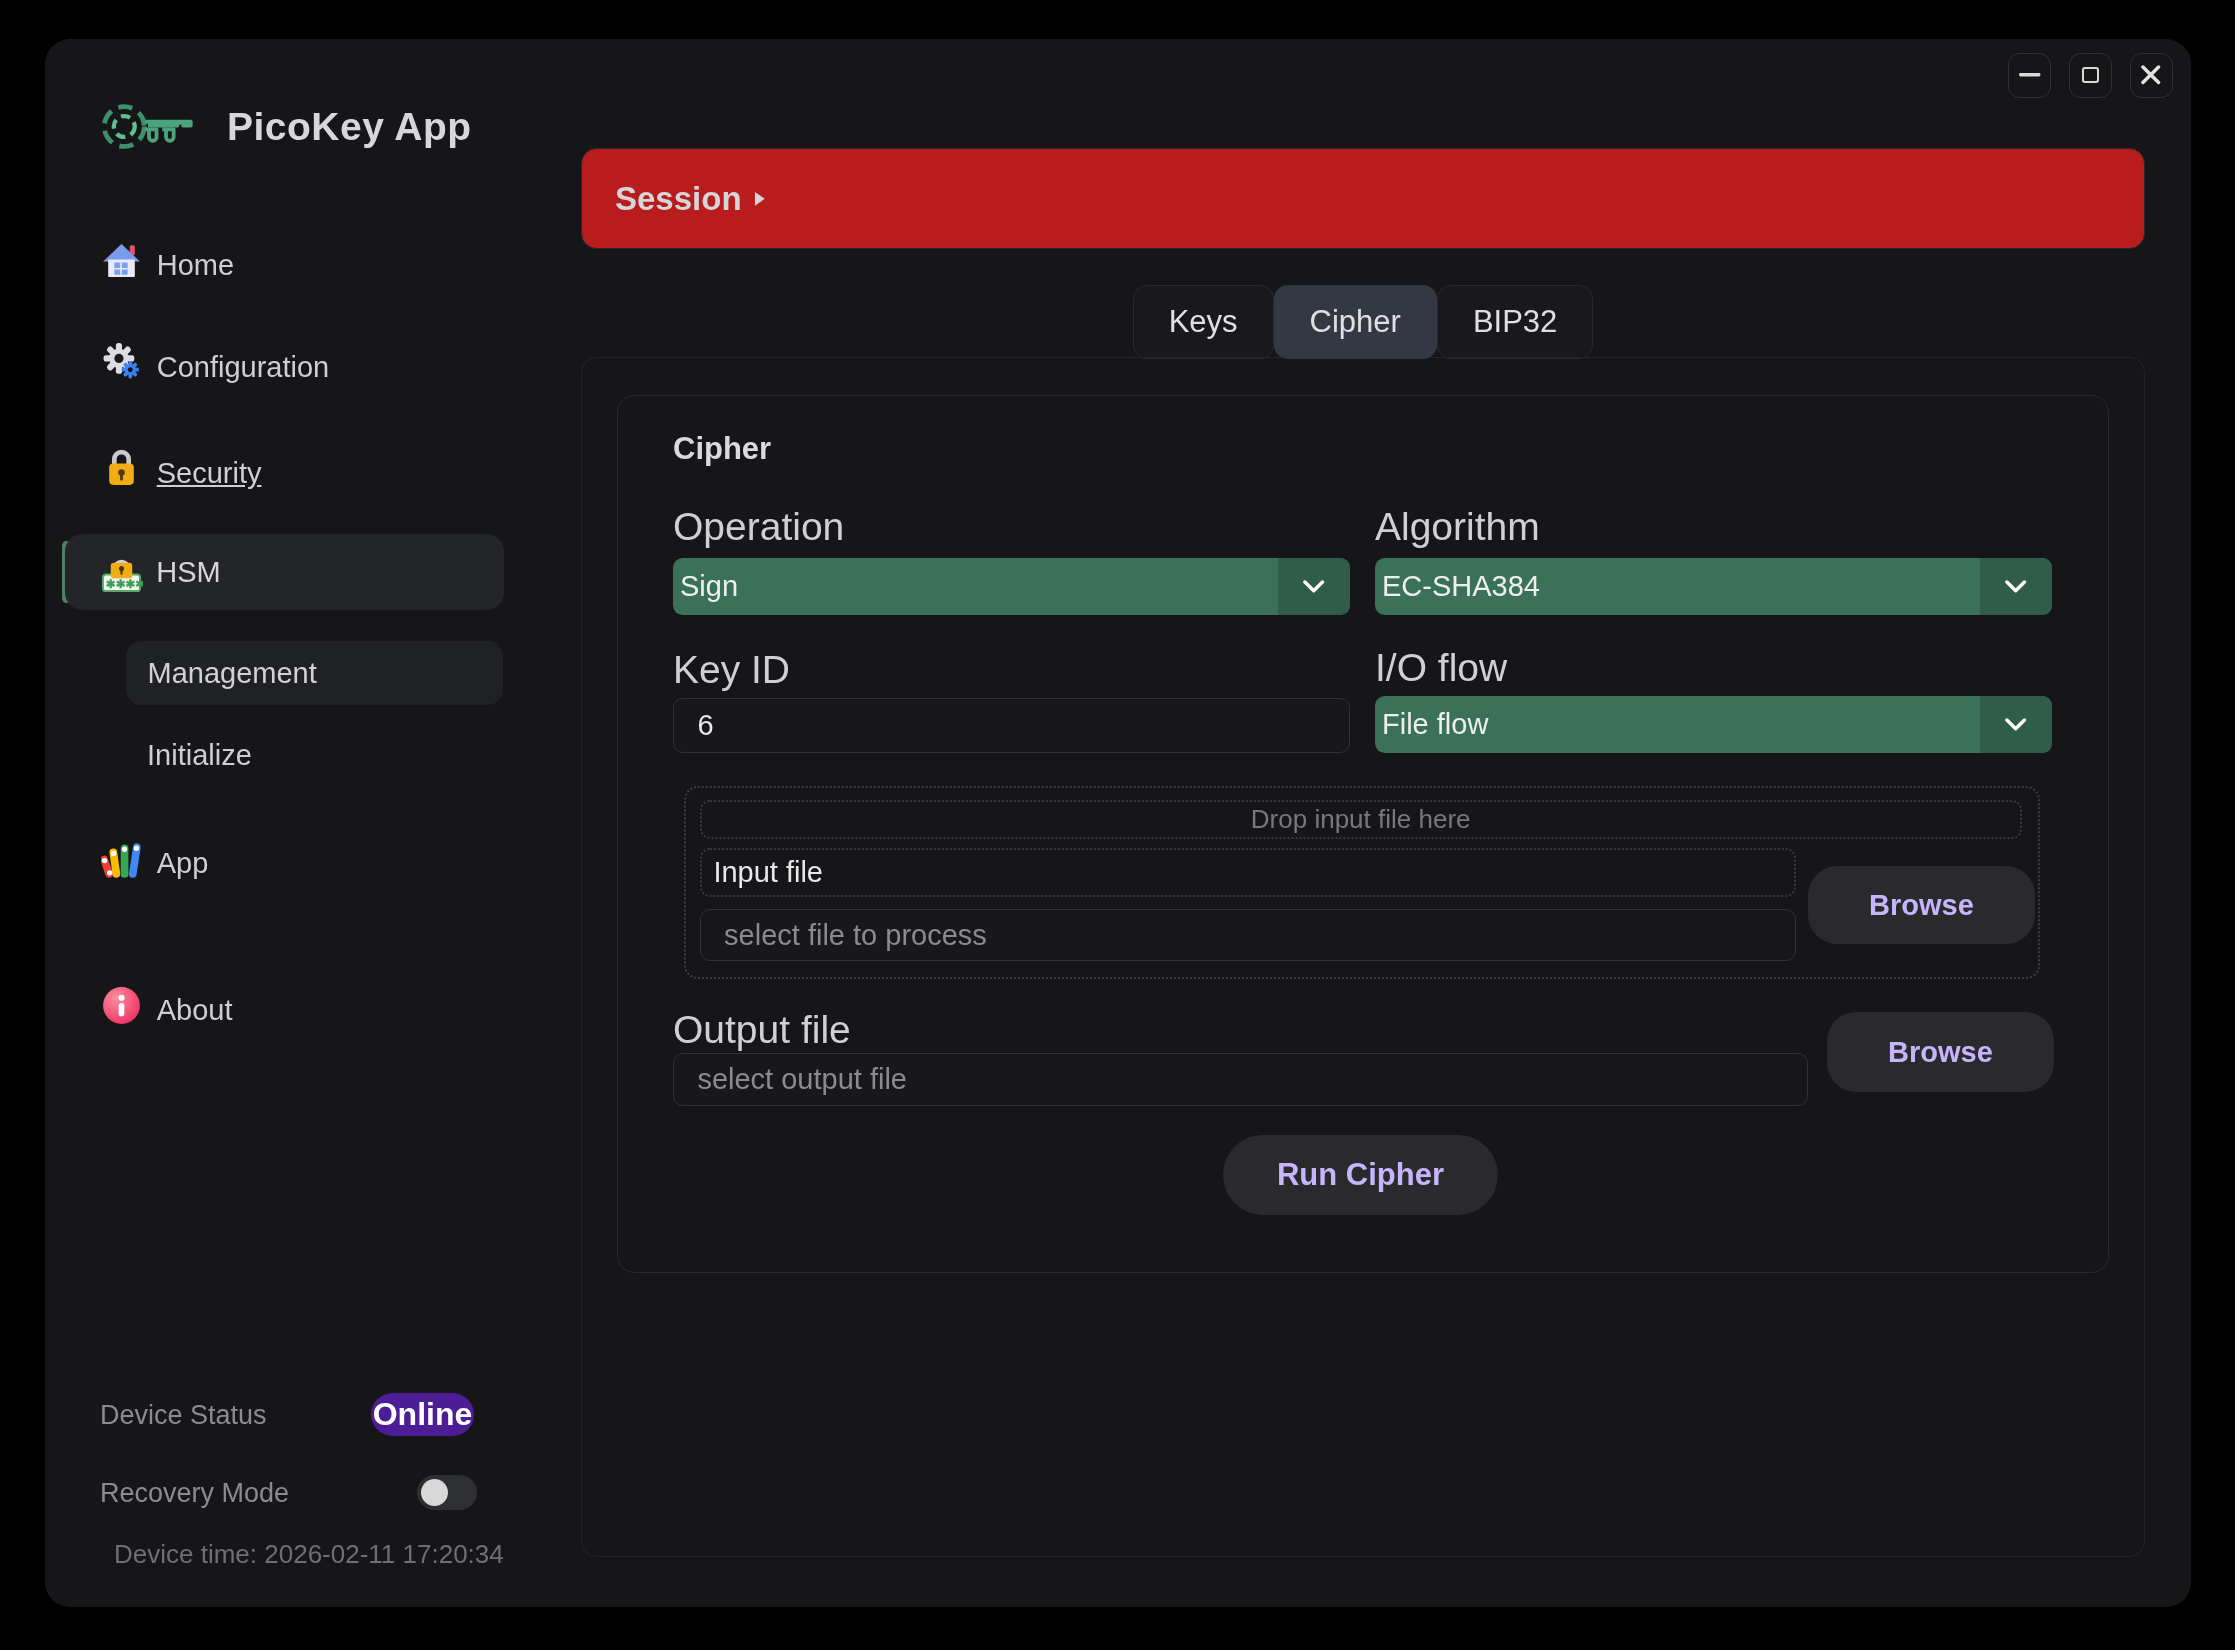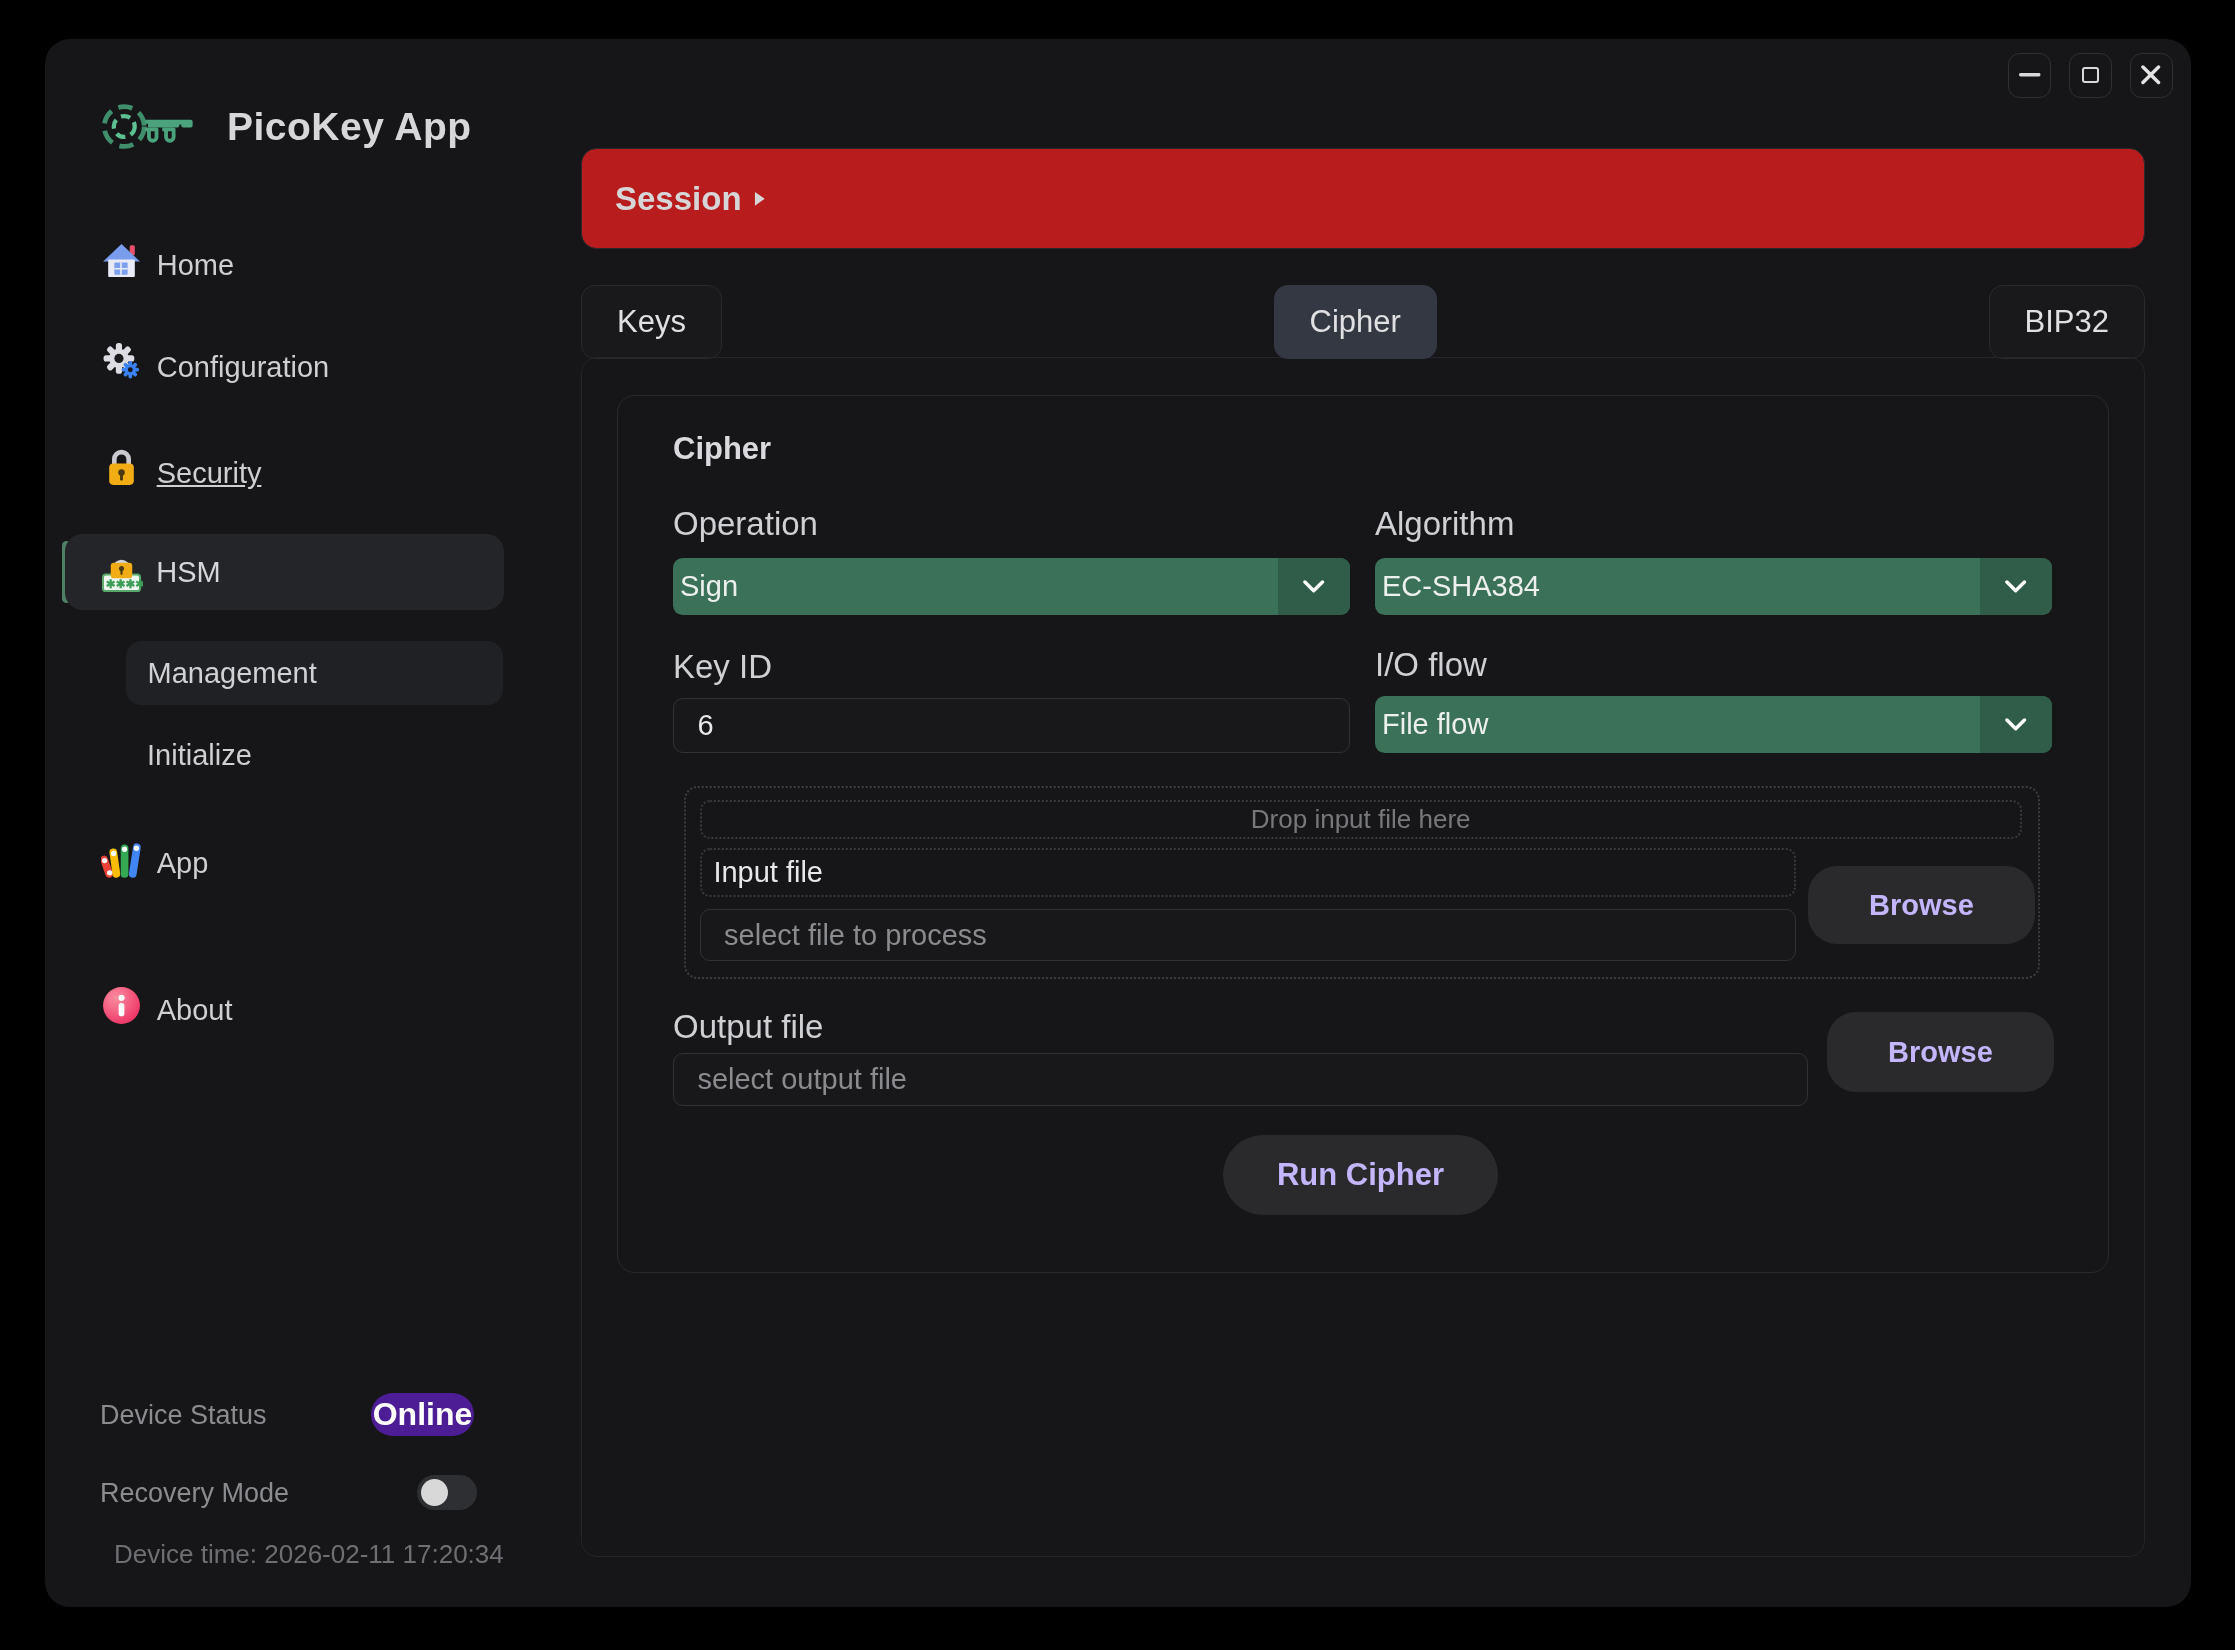--- a/index.html
+++ b/index.html
@@ -46,33 +46,33 @@
                   border-radius:50%; background:#d8d8d8; }
   .device-time { position:absolute; left:69px; top:1500px; color:#6e6f73; font-size:26px; }
 
   
   .session-card { position:absolute; left:536px; top:109px; width:1564px; height:101px;
                   background:#b91c1c; border:1px solid #29292c; border-radius:15.6px;
                   display:flex; align-items:center; padding-left:33px; gap:11.7px; }
   .session-title { font-size:33px; font-weight:bold; color:#d6d6d8; }
 
   .tabs { position:absolute; left:536px; top:246px; width:1564px; height:74px;
-          display:flex; justify-content:space-between; }
+          display:flex; justify-content:center; }
   .tab { height:74px; padding:0 35px; display:flex; align-items:center;
          font-size:31px; color:#e0e0e3; background:#19191b; border:1px solid #2a2a2d;
          border-radius:13.7px; }
   .tab.active { background:#343843; border-color:#343843; z-index:2; }
 
   .panel { position:absolute; left:536px; top:318px; width:1564px; height:1200px;
            border:1px solid #242429; border-radius:15.6px; }
 
   .card { position:absolute; left:35px; top:37px; width:1492px; height:878px;
           border:1px solid #2a2a2e; border-radius:17.6px; }
   .card-title { position:absolute; left:55px; top:35px; font-size:31px; font-weight:bold; color:#dadade; }
-  .form-label { position:absolute; font-size:33px; color:#cfd0d4; }
+  .form-label { position:absolute; font-size:39px; color:#cfd0d4; }
 
   .select { position:absolute; height:57px; width:677px; background:#3a7158;
             border-radius:9.8px; display:flex; align-items:center; overflow:hidden; }
   .select .sel-text { flex:1; padding-left:7px; font-size:29px; color:#eef0ef; }
   .select .cap { width:72px; height:100%; background:#2f5d49; display:flex;
                  align-items:center; justify-content:center; }
 
   .text-input { position:absolute; background:#18181a; border:1.5px solid #323236;
                 border-radius:9.8px; color:#e8e8ea; font-size:29px; padding-left:23.4px;
                 font-family:"Liberation Sans", sans-serif; outline:none; }

